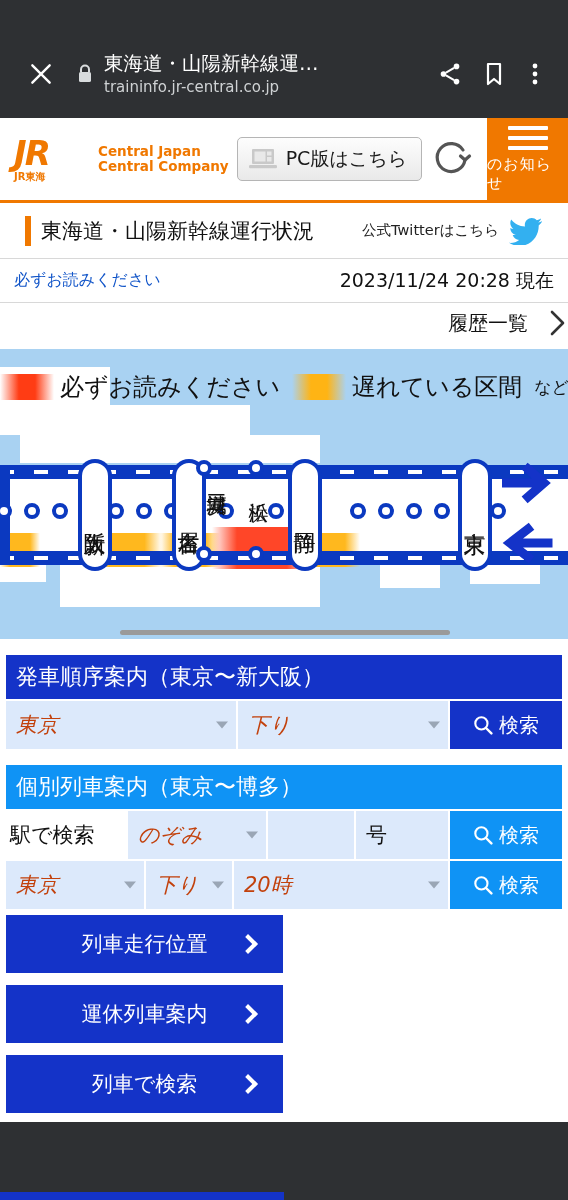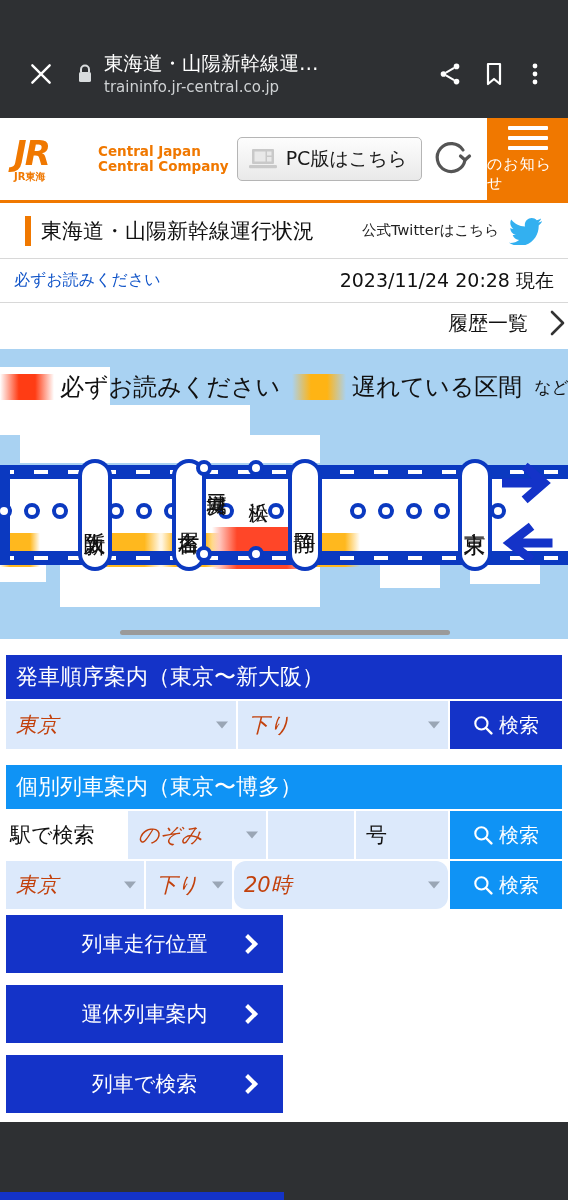--- a/index.html
+++ b/index.html
@@ -460,21 +460,21 @@
 
       <div class="formrow">
         <div class="sel" style="flex:0 0 138px;">
           <span>東京</span>
           <span class="caret"></span>
         </div>
         <div class="sel" style="flex:0 0 86px;">
           <span>下り</span>
           <span class="caret"></span>
         </div>
-        <div class="sel" style="flex:1 1 auto;border-radius:12px;">
+        <div class="sel" style="flex:1 1 auto;">
           <span>20時</span>
           <span class="caret"></span>
         </div>
         <div class="searchbtn light" style="width:112px;">
           <svg width="20" height="20" viewBox="0 0 20 20">
             <circle cx="8.4" cy="8.4" r="6.1" stroke="#ffffff" stroke-width="2.1" fill="none"></circle>
             <path d="M13 13 L18.4 18.4" stroke="#ffffff" stroke-width="2.4" stroke-linecap="round"></path>
           </svg>
           <span>検索</span>
         </div>

